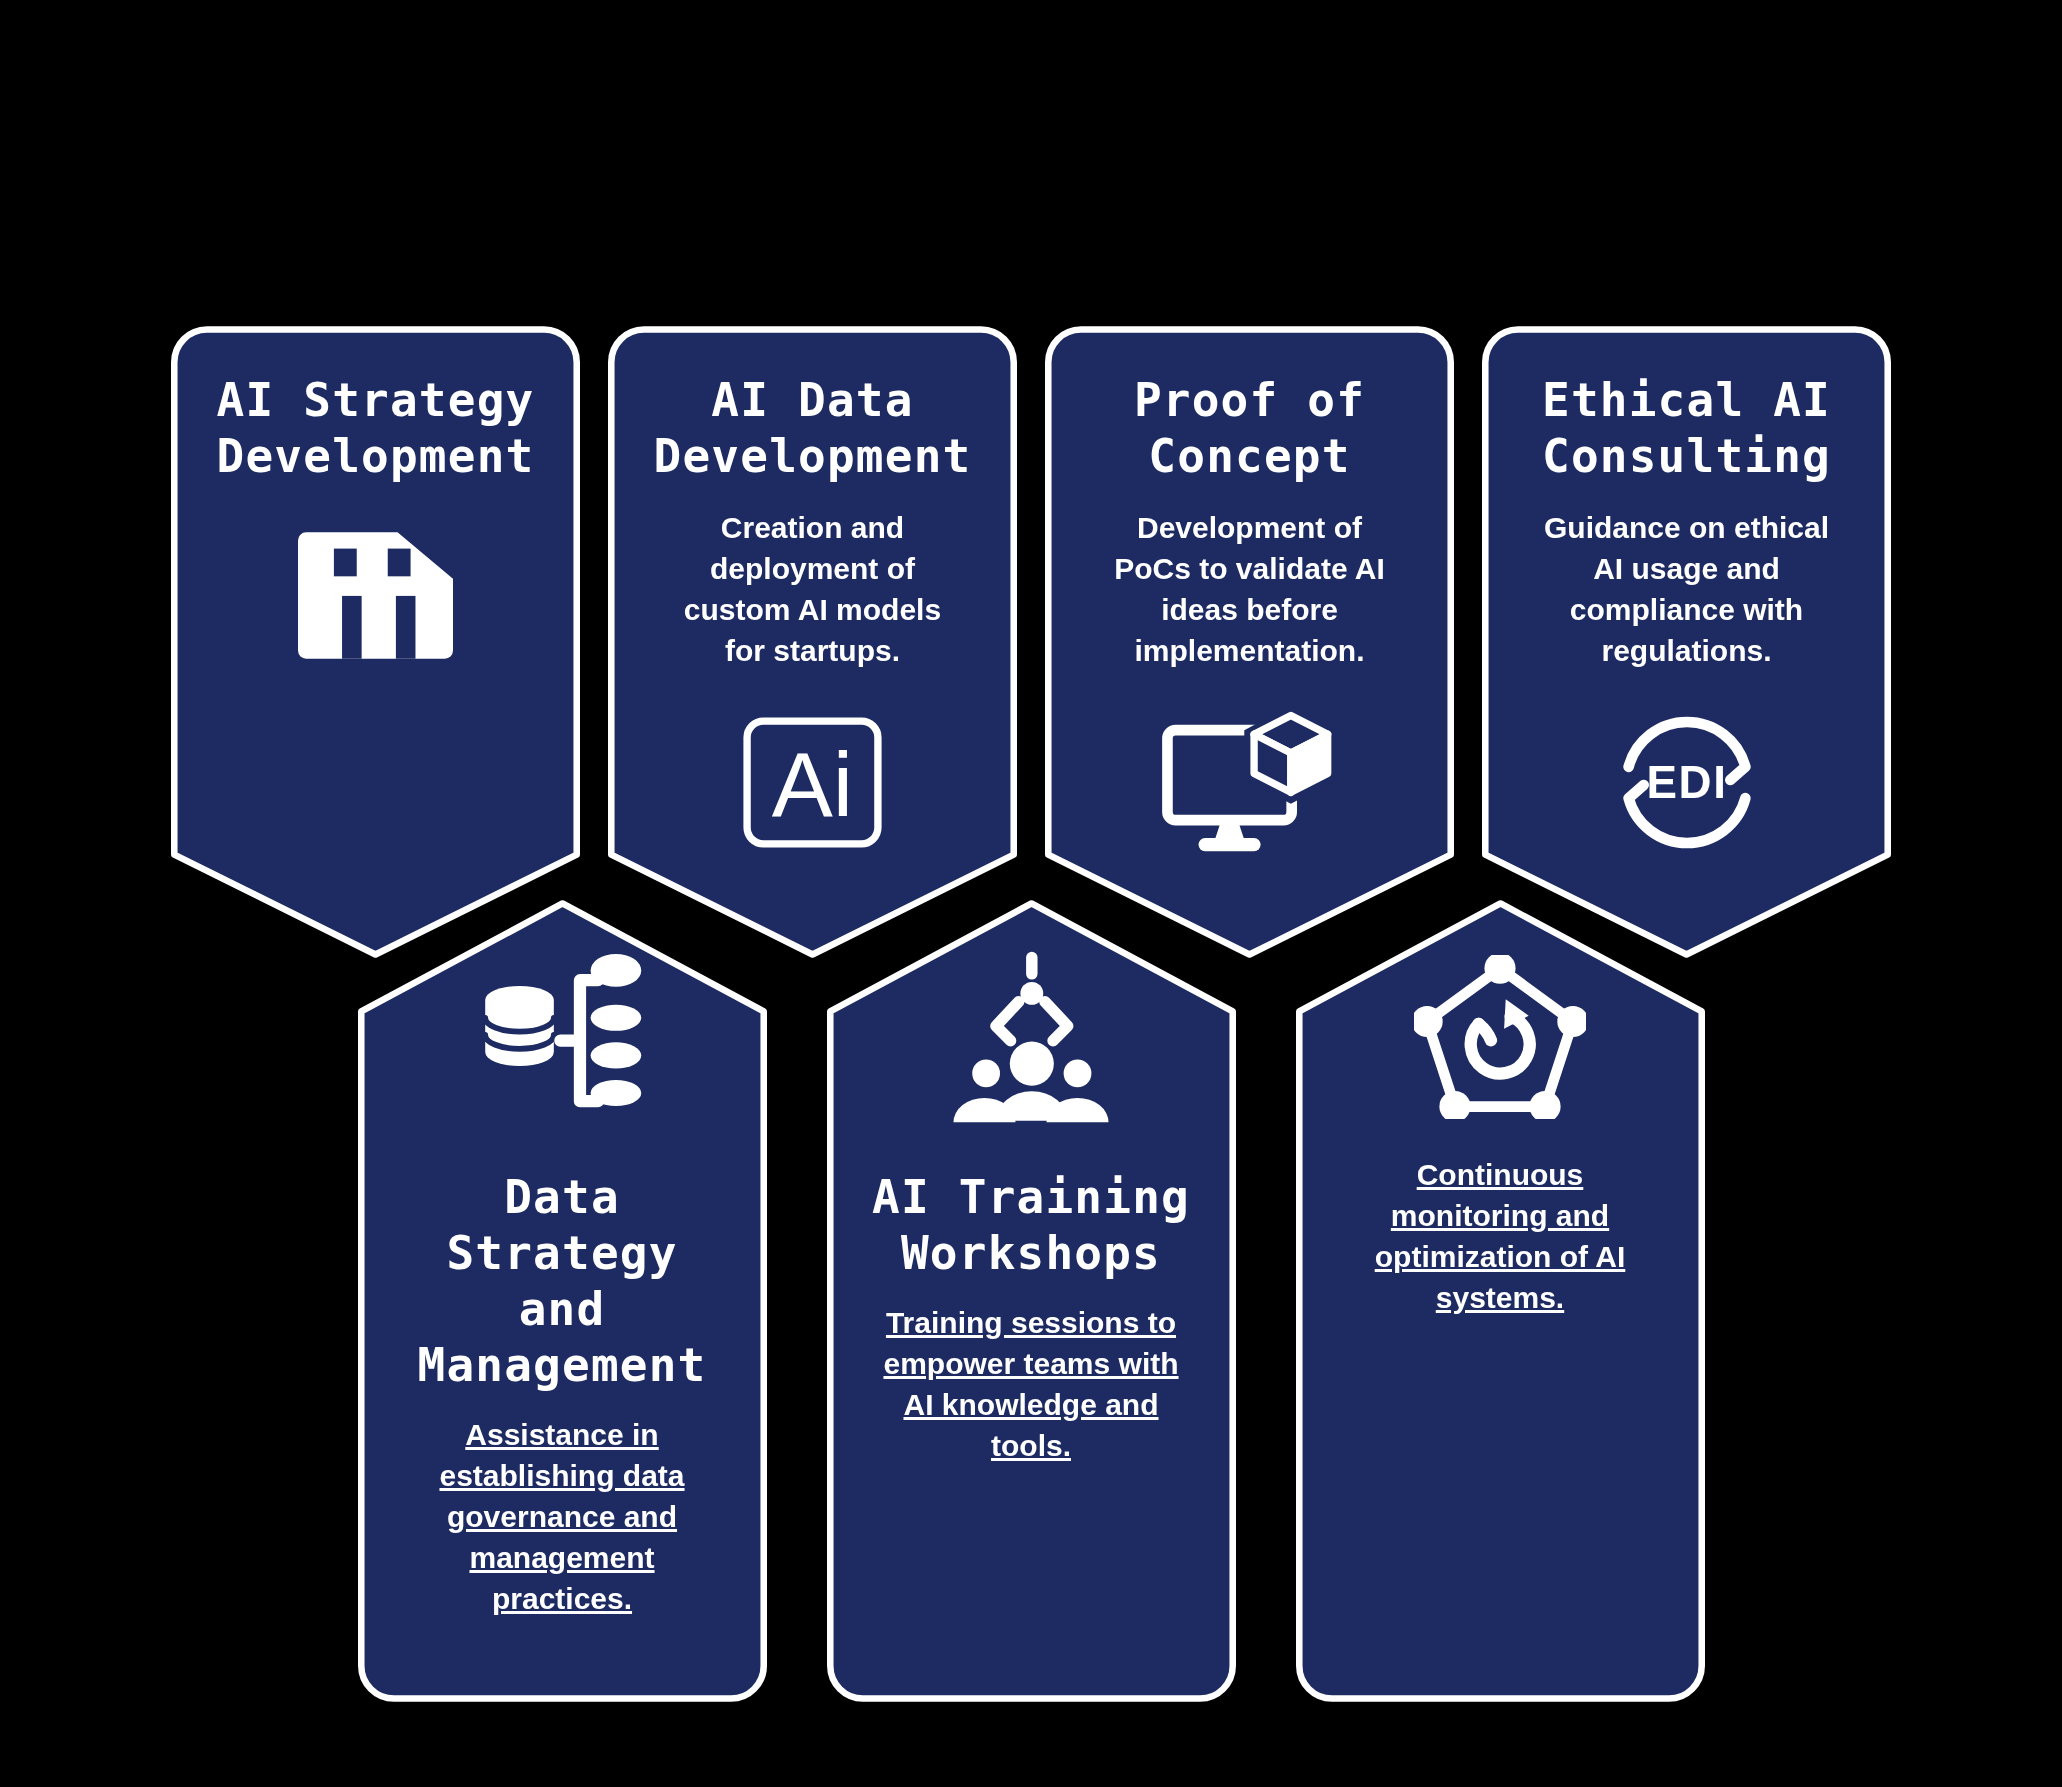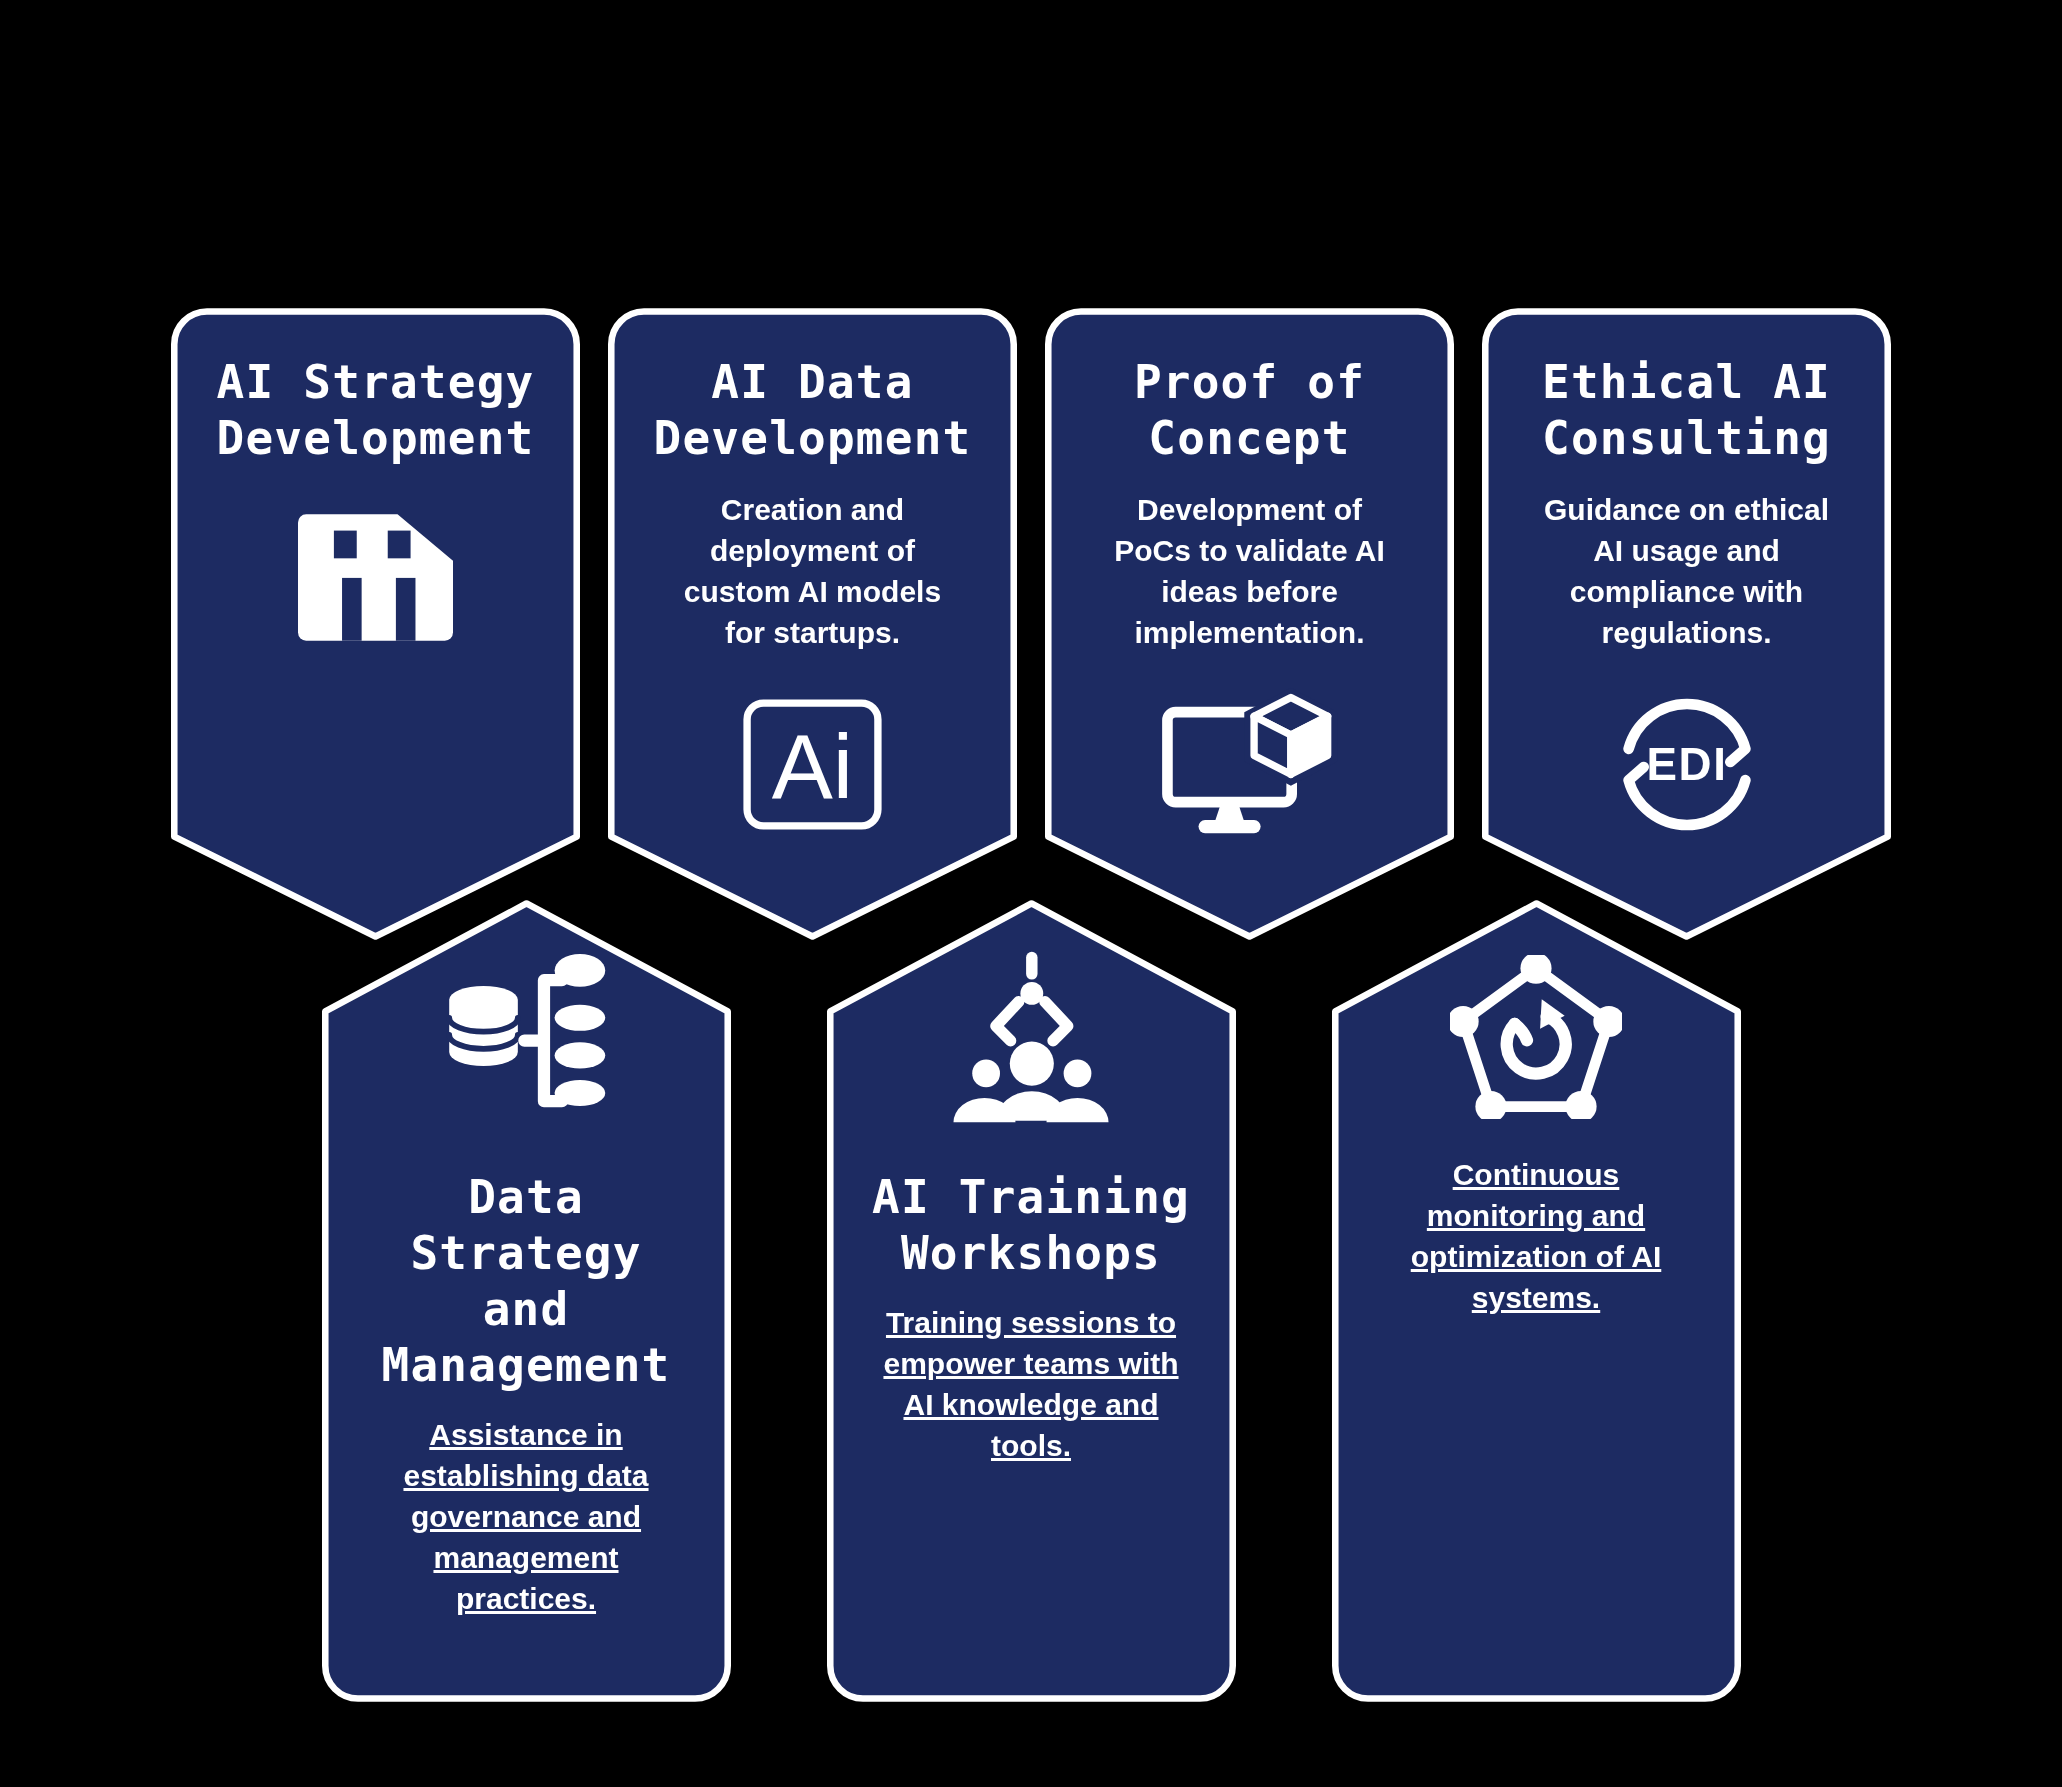--- a/index.html
+++ b/index.html
@@ -5,22 +5,22 @@
   html,body{margin:0;padding:0;background:var(--page-bg,#000);}
   .stage{
     position:relative;
     width:2062px;height:1787px;
     background:var(--page-bg,#000);
     overflow:hidden;
     font-family:"Liberation Sans","DejaVu Sans",sans-serif;
     color:var(--text-color,#fff);
   }
   .row{position:absolute;left:0;right:0;display:flex;justify-content:center;}
-  .row-top{top:308px;gap:28px;}
-  .row-bottom{top:900px;gap:96px;}
+  .row-top{top:326px;gap:28px;}
+  .row-bottom{top:900px;gap:60px;}
   .card{position:relative;width:409px;}
   .card-top{height:632px;}
   .card-bottom{height:802px;}
   .card-shape{position:absolute;left:0;top:0;}
   .shape-path{
     fill:var(--card-bg,#1d2b62);
     stroke:var(--card-border,#fff);
     stroke-width:8;
     stroke-linejoin:round;
   }

